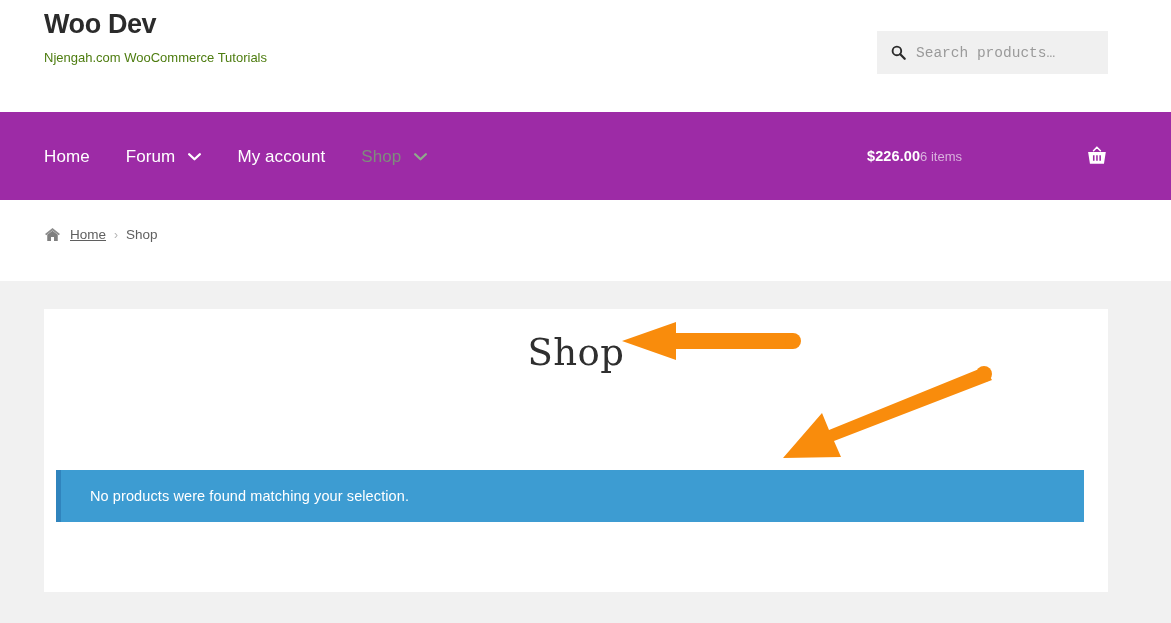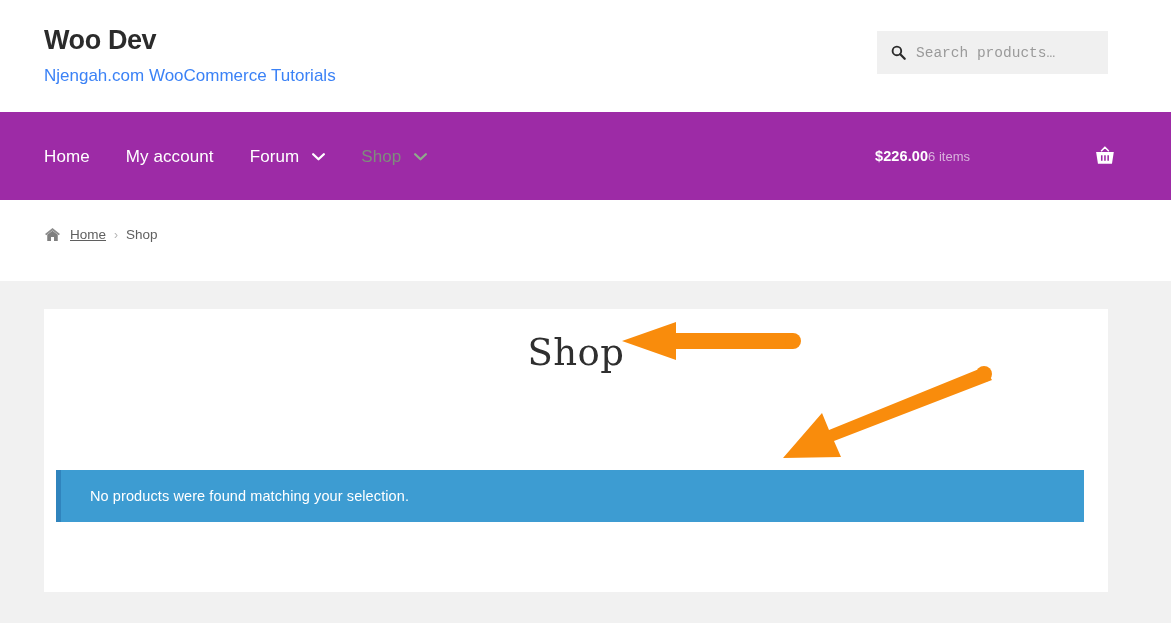--- a/index.html
+++ b/index.html
@@ -16,33 +16,33 @@
 
   
   .site-header {
     background: #ffffff;
     height: 112px;
     position: relative;
   }
   .site-branding {
     position: absolute;
     left: 44px;
-    top: 26px;
+    top: 10px;
   }
   .site-title {
     font-size: 27px;
     font-weight: bold;
     color: #2b2b2b;
     letter-spacing: -0.4px;
     line-height: 1.1;
     margin: 0;
   }
   .site-description {
-    font-size: 17px;
-    color: #3b82f6;
+    font-size: 13px;
+    color: #4d7c0f;
     margin: 10px 0 0 0;
     line-height: 1.2;
   }
   .product-search {
     position: absolute;
     right: 63px;
     top: 31px;
     width: 231px;
     height: 43px;
     background: #f0f0f0;
@@ -108,21 +108,21 @@
     display: inline-block;
     width: 13px;
     height: 8px;
     position: relative;
     top: 1px;
   }
   .nav-caret svg { display: block; }
 
   .cart-area {
     position: absolute;
-    right: 55px;
+    right: 63px;
     top: 0;
     height: 100%;
     display: flex;
     align-items: center;
   }
   .cart-total {
     color: #ffffff;
     font-size: 14.5px;
     font-weight: bold;
     letter-spacing: 0.1px;
@@ -239,29 +239,29 @@
     <input class="search-field" type="search" value="" placeholder="Search products…" style="">
   </form>
 </header>
 
 <nav class="main-nav">
   <ul class="nav-menu">
     <li>
       <a class="nav-link" href="#">Home</a>
     </li>
     <li>
-      <a class="nav-link" href="#">My account</a>
-    </li>
-    <li>
       <a class="nav-link" href="#">Forum</a>
       <span class="nav-caret">
         <svg viewBox="0 0 14 9" width="13" height="8" aria-hidden="true">
           <path d="M1 1.4 L7 7 L13 1.4" fill="none" stroke="#ffffff" stroke-width="2.6" stroke-linecap="round" stroke-linejoin="round"></path>
         </svg>
       </span>
+    </li>
+    <li>
+      <a class="nav-link" href="#">My account</a>
     </li>
     <li>
       <a class="nav-link current" href="#">Shop</a>
       <span class="nav-caret">
         <svg viewBox="0 0 14 9" width="13" height="8" aria-hidden="true">
           <path d="M1 1.4 L7 7 L13 1.4" fill="none" stroke="#8fa98b" stroke-width="2.6" stroke-linecap="round" stroke-linejoin="round"></path>
         </svg>
       </span>
     </li>
   </ul>

